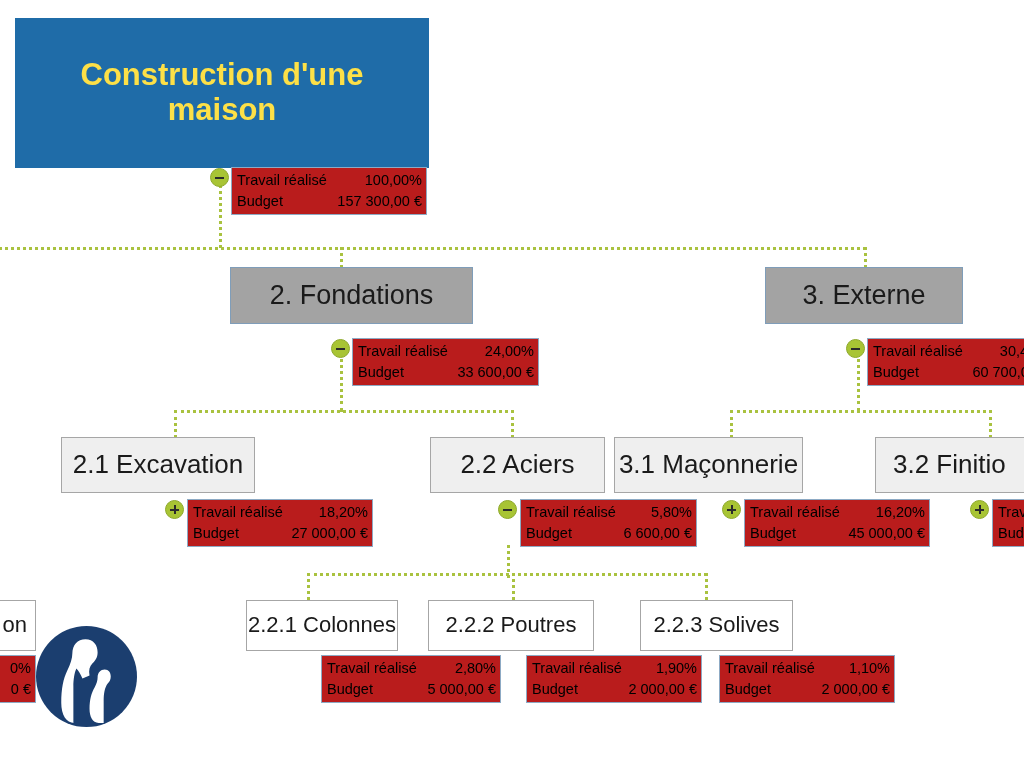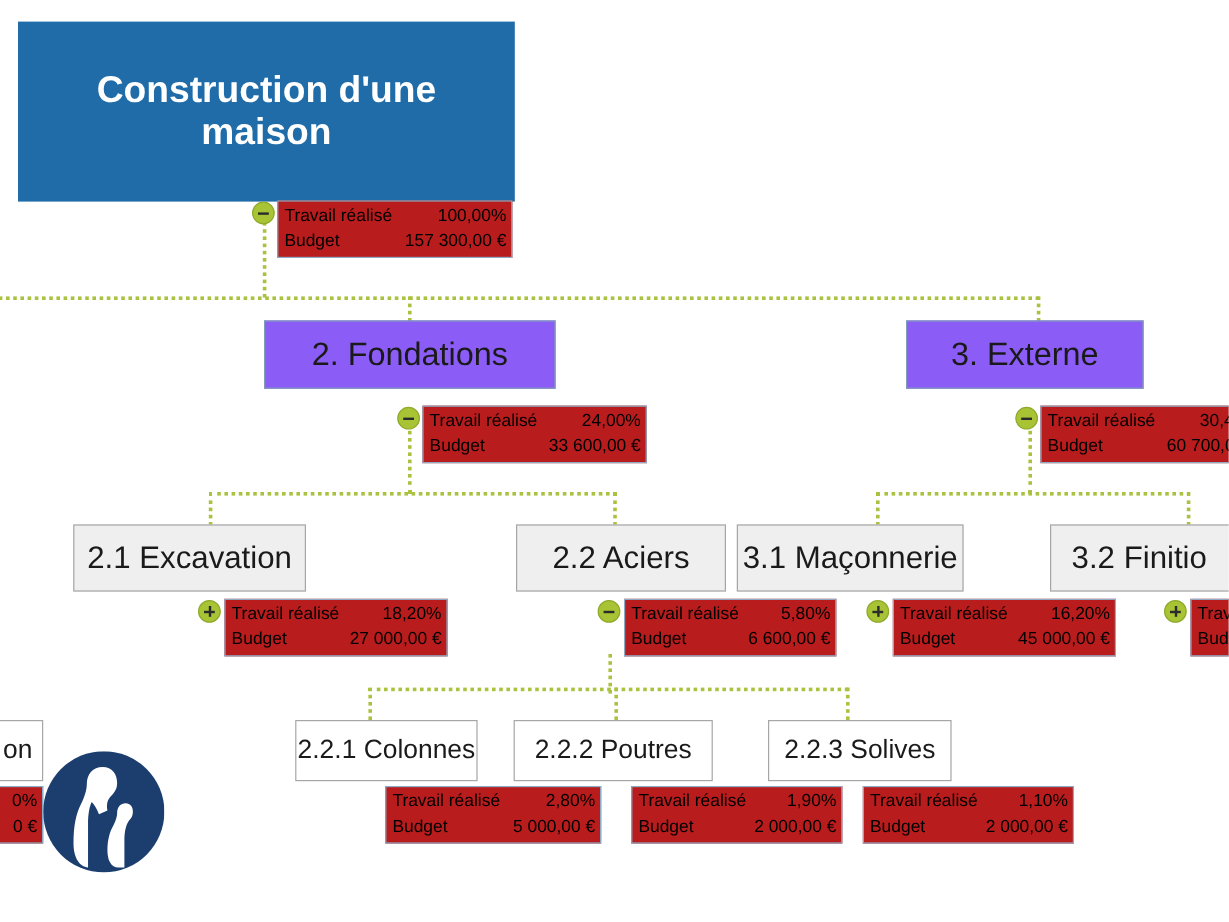--- a/index.html
+++ b/index.html
@@ -39,32 +39,33 @@
     z-index: 3;
     display: flex;
     align-items: center;
     justify-content: center;
     text-align: center;
     line-height: 1.12;
     white-space: nowrap;
   }
   .node.root {
     background: #1F6CA8;
-    color: #ffffff;
+    color: #fde047;
     font-size: 31px;
     font-weight: bold;
     border: none;
     white-space: normal;
     padding: 0 14px;
   }
   .node.lvl2 {
-    background: #8b5cf6;
+    background: #a3a3a3;
     border: 1px solid #7F9DB9;
     color: #1a1a1a;
     font-size: 27px;
+    margin-left: 10px;
   }
   .node.lvl3 {
     background: #EFEFEF;
     border: 1px solid #A6A6A6;
     color: #1a1a1a;
     font-size: 26px;
   }
   .node.lvl4 {
     background: #FFFFFF;
     border: 1px solid #A6A6A6;

